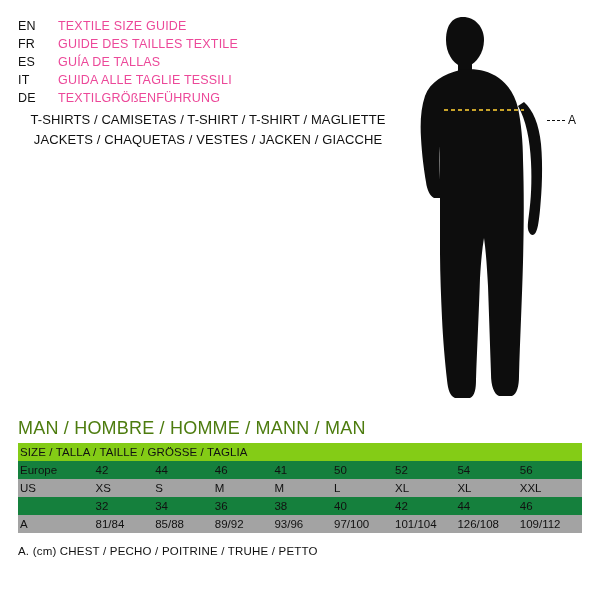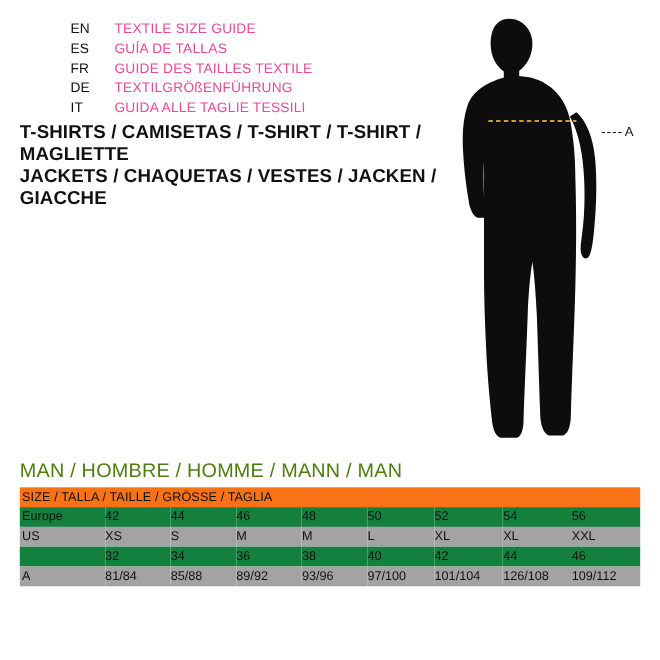--- a/index.html
+++ b/index.html
@@ -28,44 +28,44 @@
     top: 17px;
     width: 340px;
   }
   .lang-row {
     display: flex;
     align-items: baseline;
     height: 18px;
     line-height: 18px;
     font-size: 12.5px;
     letter-spacing: 0.2px;
-    margin-left: 46px;
   }
   .lang-code {
     width: 40px;
     flex: 0 0 40px;
     color: #111;
   }
   .lang-text {
     color: #ec4899;
   }
 
   
   .cat-block {
     position: absolute;
     left: 18px;
     top: 110px;
     width: 380px;
   }
   .cat-line {
-    font-size: 17px;
+    font-size: 13px;
     line-height: 20px;
-    font-weight: bold;
+    font-weight: normal;
     letter-spacing: 0.1px;
     color: #111;
+    text-align: center;
   }
 
   
   .figure-wrap {
     position: absolute;
     left: 400px;
     top: 10px;
     width: 200px;
     height: 400px;
   }
@@ -111,21 +111,21 @@
     font-size: 11.5px;
     color: #111;
   }
   table.size-table td {
     padding: 0;
     height: 18px;
     line-height: 18px;
     vertical-align: middle;
   }
   .row-head td {
-    background: #f97316;
+    background: #84cc16;
     font-size: 11.5px;
     letter-spacing: 0.1px;
   }
   .row-shade td {
     background: #a3a3a3;
   }
   .row-plain td {
     background: #15803d;
   }
   .col-label {
@@ -152,34 +152,34 @@
 <body>
 
 <div class="page">
 
   <div class="lang-block">
     <div class="lang-row">
       <span class="lang-code">EN</span>
       <span class="lang-text">TEXTILE SIZE GUIDE</span>
     </div>
     <div class="lang-row">
+      <span class="lang-code">FR</span>
+      <span class="lang-text">GUIDE DES TAILLES TEXTILE</span>
+    </div>
+    <div class="lang-row">
       <span class="lang-code">ES</span>
       <span class="lang-text">GUÍA DE TALLAS</span>
     </div>
     <div class="lang-row">
-      <span class="lang-code">FR</span>
-      <span class="lang-text">GUIDE DES TAILLES TEXTILE</span>
+      <span class="lang-code">IT</span>
+      <span class="lang-text">GUIDA ALLE TAGLIE TESSILI</span>
     </div>
     <div class="lang-row">
       <span class="lang-code">DE</span>
       <span class="lang-text">TEXTILGRÖßENFÜHRUNG</span>
-    </div>
-    <div class="lang-row">
-      <span class="lang-code">IT</span>
-      <span class="lang-text">GUIDA ALLE TAGLIE TESSILI</span>
     </div>
   </div>
 
   <div class="cat-block">
     <div class="cat-line">T-SHIRTS / CAMISETAS / T-SHIRT / T-SHIRT / MAGLIETTE</div>
     <div class="cat-line">JACKETS / CHAQUETAS / VESTES / JACKEN / GIACCHE</div>
   </div>
 
   <div class="figure-wrap">
     <svg class="figure-svg" width="200" height="400" viewBox="0 0 200 400" xmlns="http://www.w3.org/2000/svg">
@@ -220,21 +220,21 @@
       <tbody>
         <tr class="row-head">
           <td class="col-label" colspan="9">SIZE / TALLA / TAILLE / GRÖSSE / TAGLIA</td>
         </tr>
 
         <tr class="row-plain">
           <td class="col-label">Europe</td>
           <td class="cell">42</td>
           <td class="cell">44</td>
           <td class="cell">46</td>
-          <td class="cell">48</td>
+          <td class="cell">41</td>
           <td class="cell">50</td>
           <td class="cell">52</td>
           <td class="cell">54</td>
           <td class="cell">56</td>
         </tr>
 
         <tr class="row-shade">
           <td class="col-label">US</td>
           <td class="cell">XS</td>
           <td class="cell">S</td>
@@ -266,14 +266,15 @@
           <td class="cell">93/96</td>
           <td class="cell">97/100</td>
           <td class="cell">101/104</td>
           <td class="cell">126/108</td>
           <td class="cell">109/112</td>
         </tr>
       </tbody>
     </table>
   </div>
 
+  <div class="footnote">A. (cm) CHEST / PECHO / POITRINE / TRUHE / PETTO</div>
 
 </div>
 
 </body></html>

